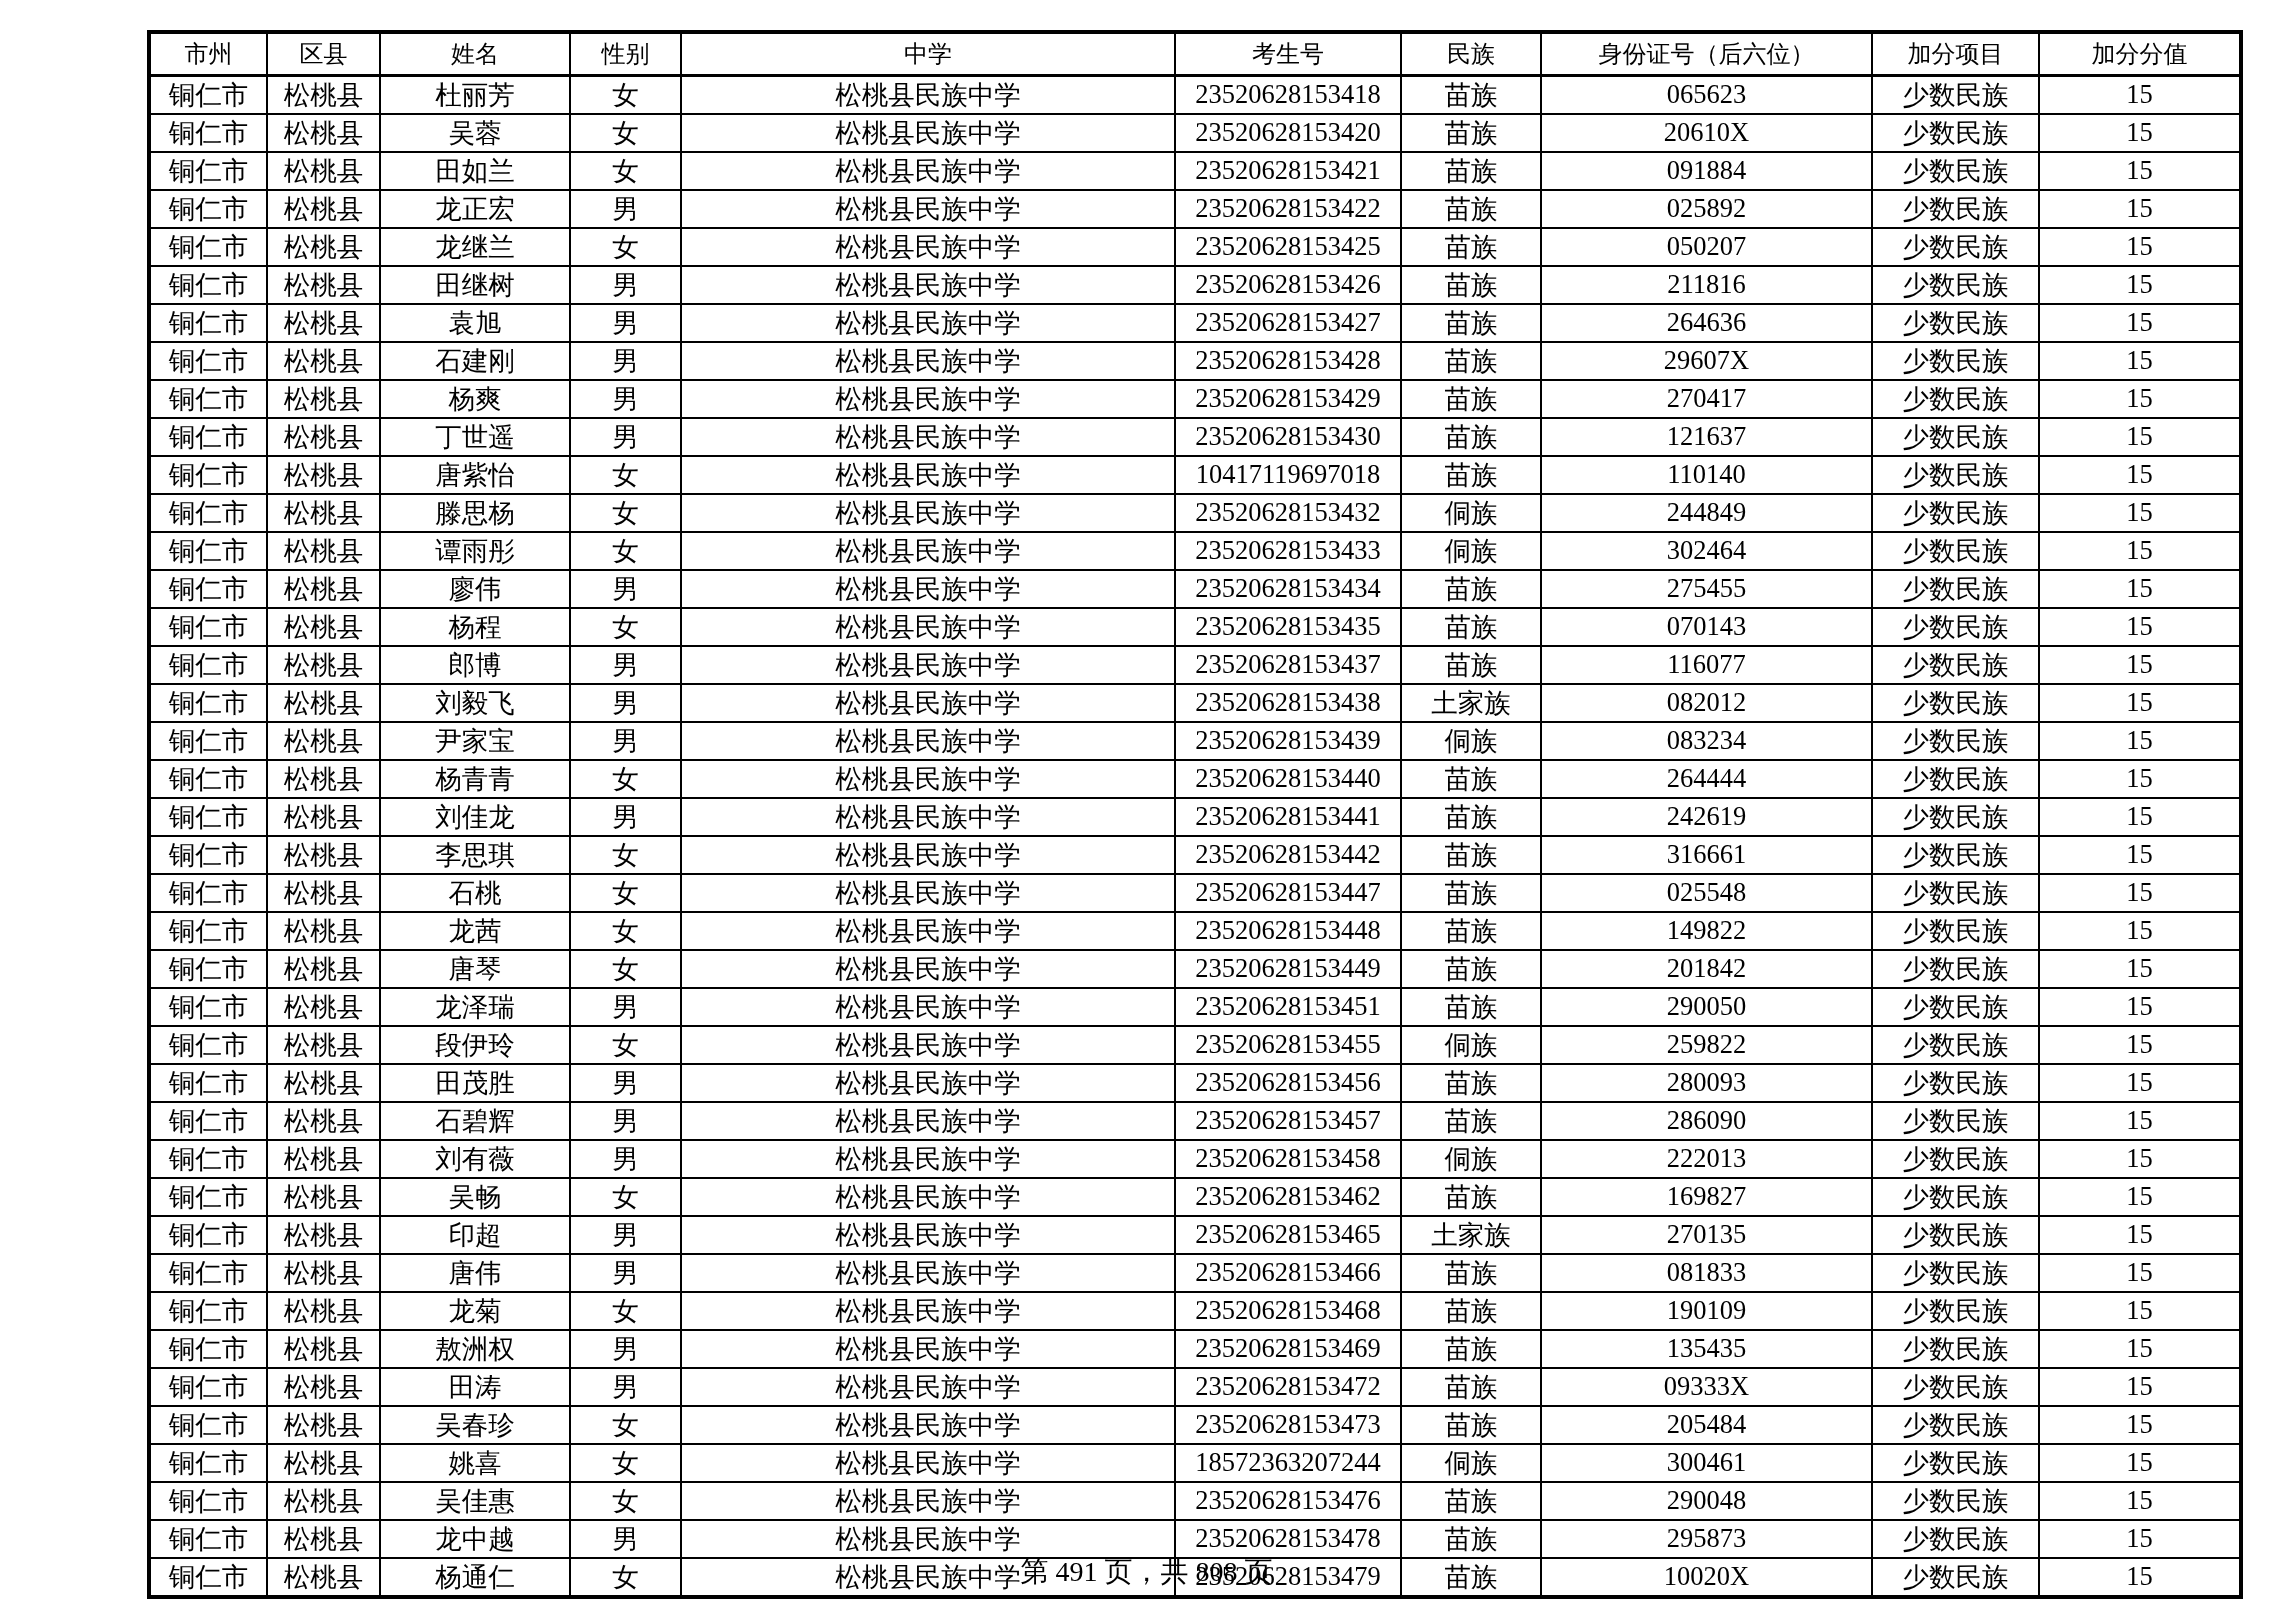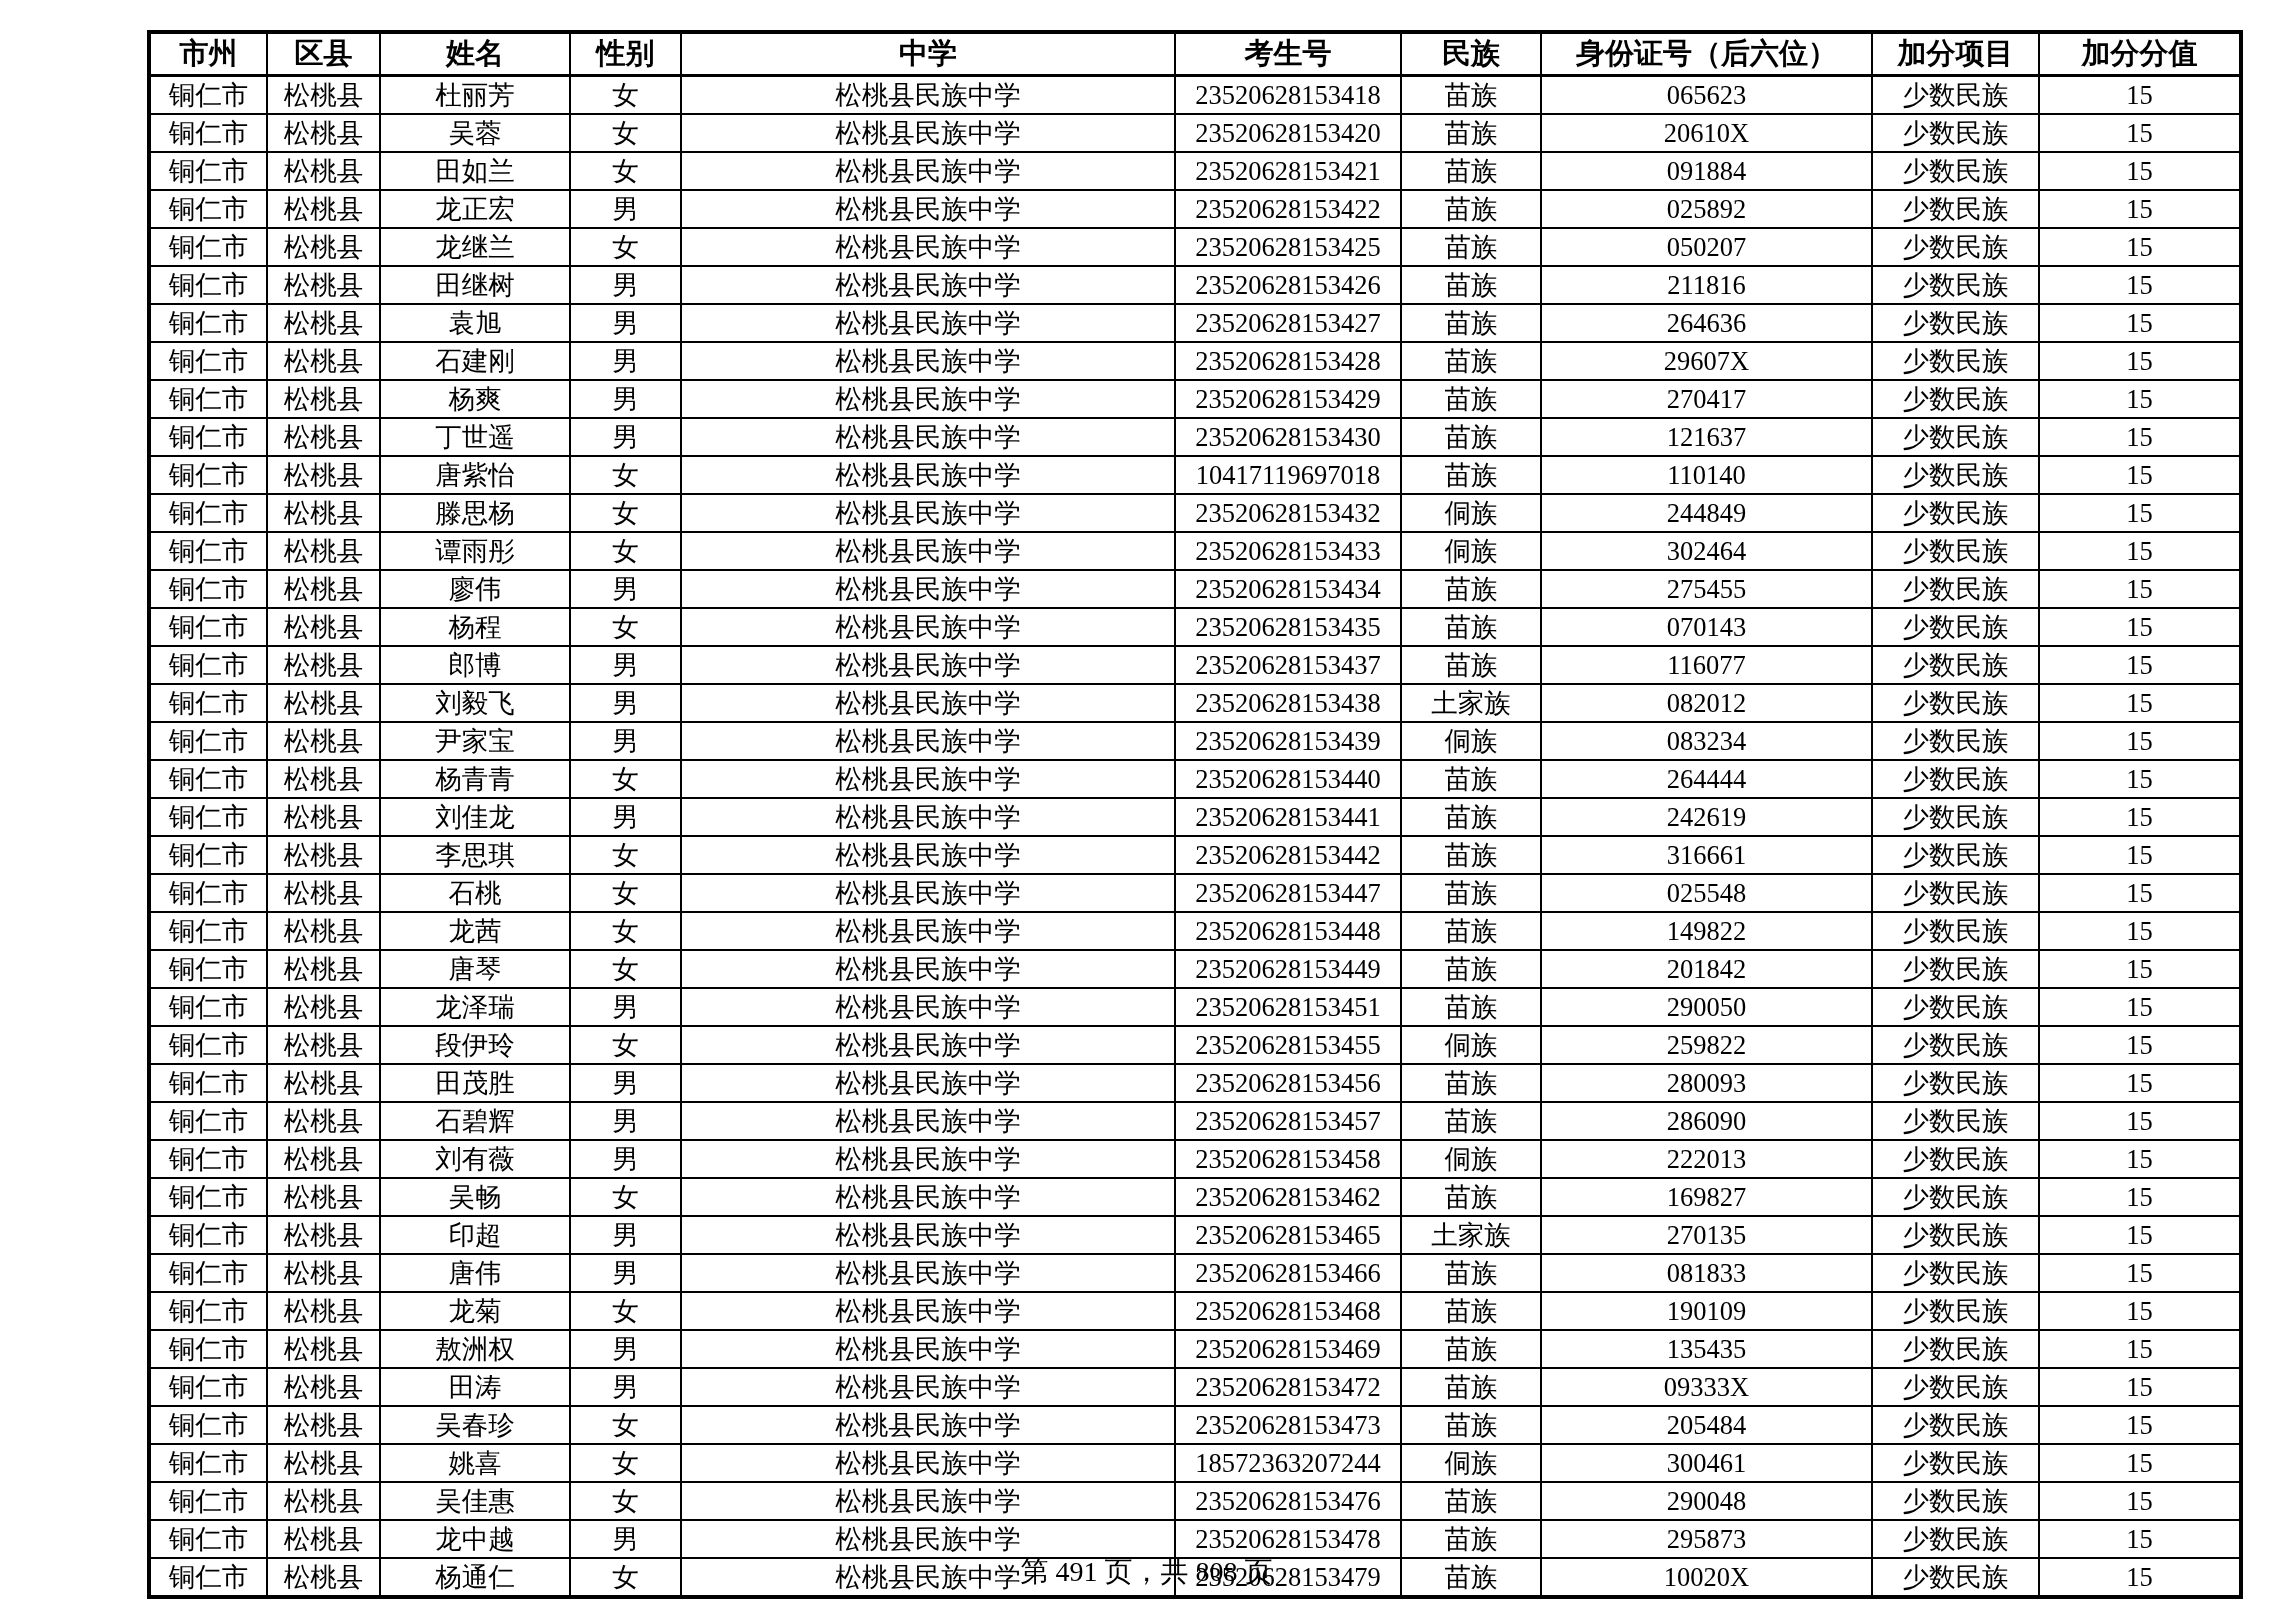--- a/index.html
+++ b/index.html
@@ -26,22 +26,22 @@
     border: 2.9px solid #000000;
     text-align: center;
     vertical-align: middle;
     padding: 0 2px;
     overflow: hidden;
     white-space: nowrap;
   }
   table.roster thead tr { height: 43px; }
   table.roster tbody tr { height: 36px; }
   table.roster th {
-    font-size: 29px;
-    font-weight: bold;
+    font-size: 24px;
+    font-weight: normal;
     border-bottom-width: 3.9px;
   }
   table.roster td {
     font-size: 26.5px;
     font-weight: normal;
   }
   .footer {
     position: absolute;
     left: 0;
     top: 1553px;

